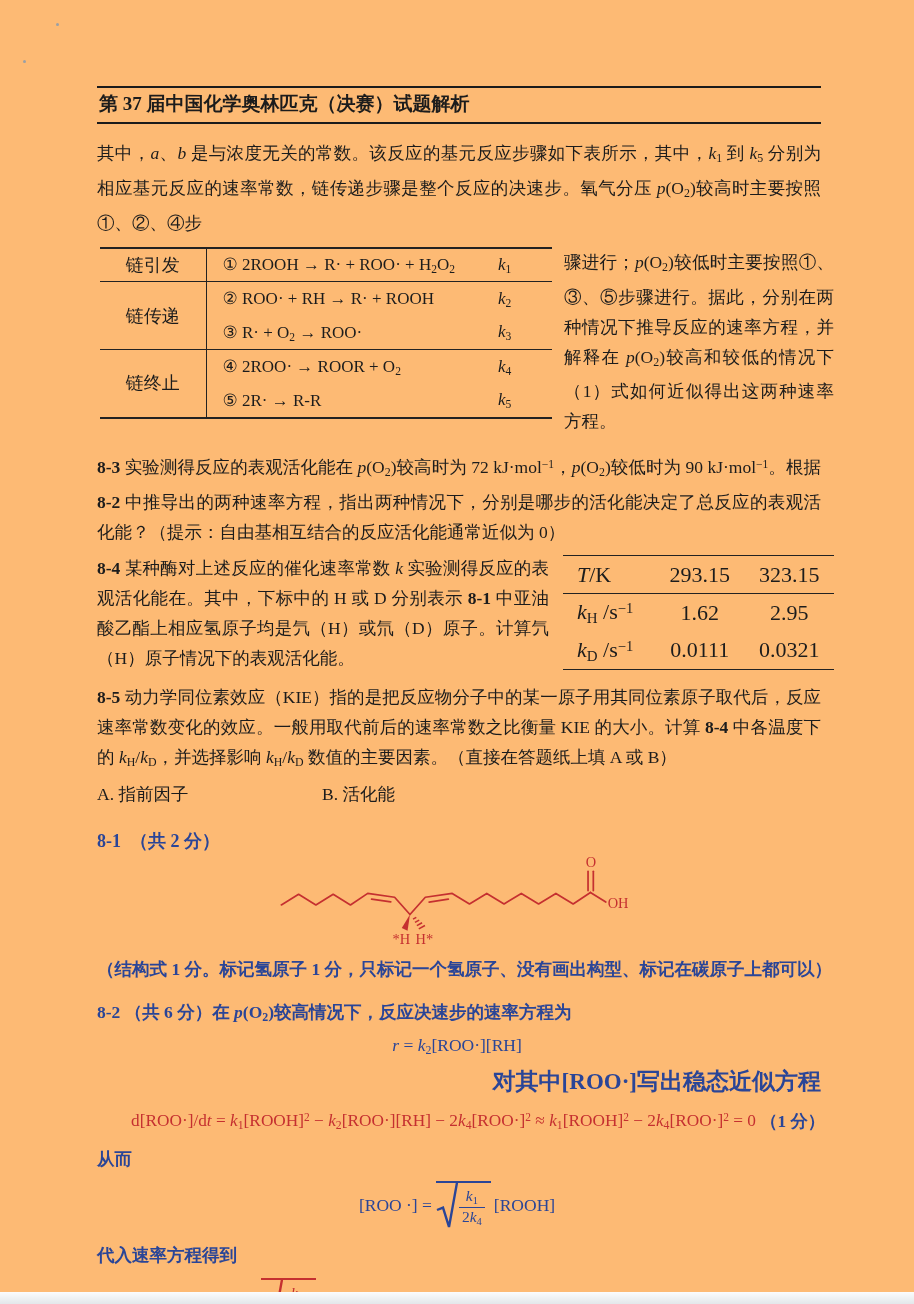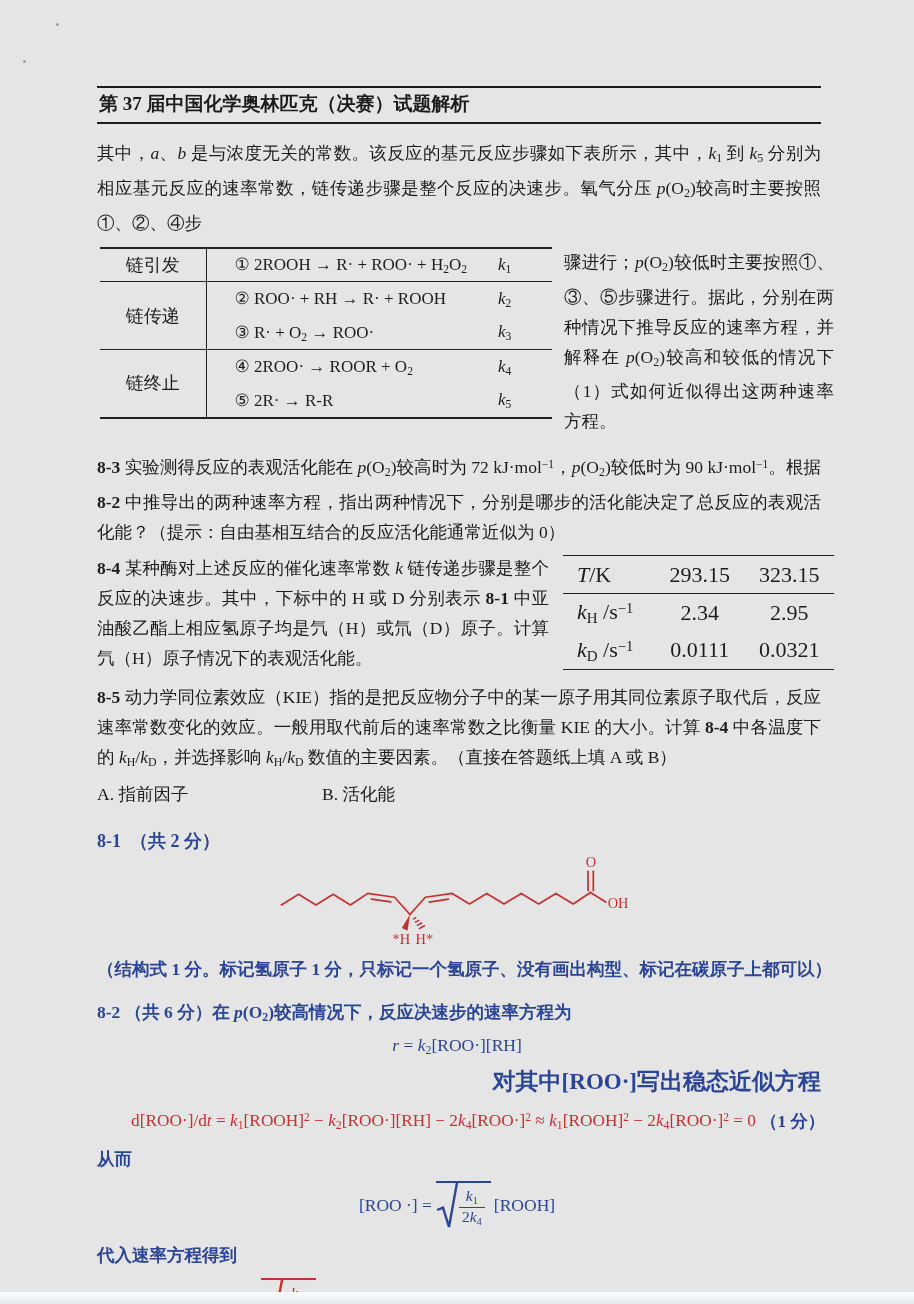--- a/index.html
+++ b/index.html
@@ -1,40 +1,40 @@
 <!DOCTYPE html>
 <html><head>
 <meta charset="utf-8">
 <style>
   * { margin:0; padding:0; box-sizing:border-box; }
   body { background:#888; }
   .page {
     position:relative; width:914px; height:1304px; margin:0 auto;
-    background:#e5e5e5; overflow:hidden; color:#1c1c1c;
+    background:#fdba74; overflow:hidden; color:#1c1c1c;
     font-family:"Liberation Serif","DejaVu Serif",serif;
   }
   .speck{position:absolute;width:3px;height:3px;background:#9aa0a6;border-radius:50%;}
   .scan-edge{position:absolute;left:0;right:0;bottom:0;height:12px;
     background:linear-gradient(#fbfcfd,#e3e7ea);}
   
   .header{margin:86px 93px 0 97px;border-top:2px solid #1b1b1b;border-bottom:2.4px solid #1b1b1b;
     padding:3px 2px 5px 2px;display:flex;justify-content:space-between;align-items:baseline;}
   .header .title{font-size:19px;font-weight:bold;}
   .header .date{font-size:19px;font-weight:bold;}
   
   .bt{font-size:17.5px;line-height:30px;text-align:justify;}
   .intro{margin:14px 93px 0 97px;}
   .qnum{font-weight:bold;}
   
   .mech-row{margin:9px 80px 0 100px;display:flex;gap:12px;}
   table.mech{border-collapse:collapse;width:452px;border-top:2px solid #222;border-bottom:2px solid #222;
     font-size:17px;flex:none;align-self:flex-start;}
   table.mech td{padding:0;height:34px;vertical-align:middle;}
   table.mech td.stage{width:106px;text-align:center;border-right:1.3px solid #222;font-size:18px;}
-  table.mech td.eq{padding-left:28px;width:292px;}
+  table.mech td.eq{padding-left:16px;width:292px;}
   table.mech td.kc{width:54px;text-align:left;}
   table.mech tr.gstart td{border-top:1.3px solid #222;}
   .side-text{flex:1;font-size:17.5px;line-height:30px;text-align:justify;}
   .q83{margin:13px 93px 0 97px;}
   
   .sec84{margin:6px 80px 0 97px;display:flex;gap:14px;}
   .q84{width:452px;flex:none;}
   table.kin{border-collapse:collapse;flex:1;border-top:1.8px solid #222;border-bottom:1.8px solid #222;
     font-size:22px;align-self:flex-start;margin-top:2px;}
   table.kin td{height:38px;text-align:center;vertical-align:middle;}
@@ -112,31 +112,31 @@
         <td class="kc"><span class="it">k</span><span class="sb">5</span></td>
       </tr>
     </tbody>
       </table>
     <div class="side-text"><span>骤进行；</span><span class="it">p</span><span>(O</span><span class="sb">2</span><span>)较低时主要按照①、③、⑤步骤进行。据此，分别在两种情况下推导反应的速率方程，并解释在 </span><span class="it">p</span><span>(O</span><span class="sb">2</span><span>)较高和较低的情况下（1）式如何近似得出这两种速率方程。</span></div>
   </div>
 
   <p class="bt q83"><span class="qnum">8-3</span><span><span> 实验测得反应的表观活化能在 </span><span class="it">p</span><span>(O</span><span class="sb">2</span><span>)较高时为 72 kJ·mol</span><span class="sp">−1</span><span>，</span><span class="it">p</span><span>(O</span><span class="sb">2</span><span>)较低时为 90 kJ·mol</span><span class="sp">−1</span><span>。根据 </span><span class="bd">8-2</span><span> 中推导出的两种速率方程，指出两种情况下，分别是哪步的活化能决定了总反应的表观活化能？（提示：自由基相互结合的反应活化能通常近似为 0）</span></span></p>
 
   <div class="sec84">
-    <p class="bt q84"><span class="qnum">8-4</span><span><span> 某种酶对上述反应的催化速率常数 </span><span class="it">k</span><span> 链传递步骤是整个反应的决速步。其中，下标中的 H 或 D 分别表示 </span><span class="bd">8-1</span><span> 中亚油酸乙酯上相应氢原子均是氕（H）或氘（D）原子。计算氕（H）原子情况下的表观活化能。</span></span></p>
+    <p class="bt q84"><span class="qnum">8-4</span><span><span> 某种酶对上述反应的催化速率常数 </span><span class="it">k</span><span> 实验测得反应的表观活化能在。其中，下标中的 H 或 D 分别表示 </span><span class="bd">8-1</span><span> 中亚油酸乙酯上相应氢原子均是氕（H）或氘（D）原子。计算氕（H）原子情况下的表观活化能。</span></span></p>
     <table class="kin">
       <tbody>
           <tr class="hd">
         <td class="lbl"><span class="it">T</span><span>/K</span></td>
         <td>293.15</td>
         <td>323.15</td>
       </tr>
       <tr>
         <td class="lbl"><span class="it">k</span><span class="sb">H</span><span> /s</span><span class="sp">−1</span></td>
-        <td>2.34</td>
+        <td>1.62</td>
         <td>2.95</td>
       </tr>
       <tr>
         <td class="lbl"><span class="it">k</span><span class="sb">D</span><span> /s</span><span class="sp">−1</span></td>
         <td>0.0111</td>
         <td>0.0321</td>
       </tr>
     </tbody>
       </table>
   </div>

